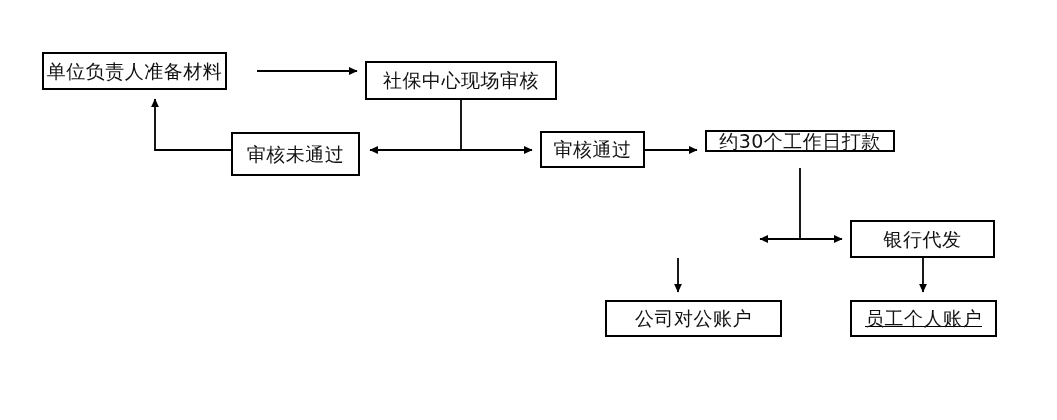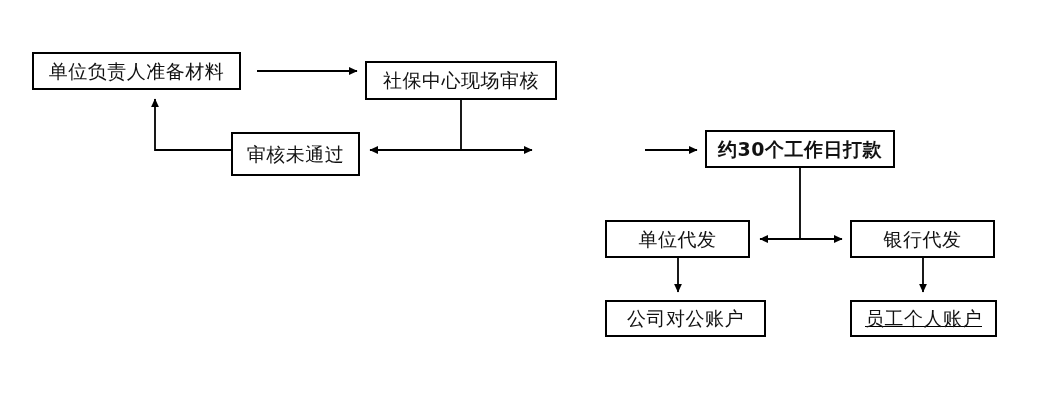--- a/index.html
+++ b/index.html
@@ -78,46 +78,46 @@
 
     <g>
       <path d="M678,258 L678,292" stroke="#000000" stroke-width="1.8" fill="none" marker-end="url(#arrow)"></path>
     </g>
 
     <g>
       <path d="M923,258 L923,292" stroke="#000000" stroke-width="1.8" fill="none" marker-end="url(#arrow)"></path>
     </g>
   </svg>
 
-  <div class="node" style="left:32px; top:52px; width:209px; height:38px;">
+  <div class="node" style="left:42px; top:52px; width:185px; height:38px;">
     <span class="node-label">单位负责人准备材料</span>
   </div>
 
   <div class="node" style="left:365px; top:51px; width:192px; height:39px;margin-top:10px;">
     <span class="node-label">社保中心现场审核</span>
   </div>
 
   <div class="node" style="left:231px; top:132px; width:129px; height:44px;">
     <span class="node-label">审核未通过</span>
   </div>
 
+  <div class="node" style="left:540px; top:131px; width:105px; height:37px;">
+    <span class="node-label">审核通过</span>
+  </div>
 
-  <div class="node" style="left:705px; top:130px; width:190px; height:38px;font-weight:bold;">
+  <div class="node" style="left:705px; top:130px; width:190px; height:22px;">
     <span class="node-label">约30个工作日打款</span>
   </div>
 
-  <div class="node" style="left:605px; top:220px; width:145px; height:38px;">
-    <span class="node-label">单位代发</span>
-  </div>
 
   <div class="node" style="left:850px; top:220px; width:145px; height:38px;">
     <span class="node-label">银行代发</span>
   </div>
 
-  <div class="node" style="left:605px; top:300px; width:161px; height:37px;justify-content:center;">
+  <div class="node" style="left:605px; top:300px; width:177px; height:37px;justify-content:center;">
     <span class="node-label">公司对公账户</span>
   </div>
 
   <div class="node" style="left:850px; top:300px; width:147px; height:37px;text-decoration:underline;">
     <span class="node-label">员工个人账户</span>
   </div>
 
 </div>
 
 </body></html>

